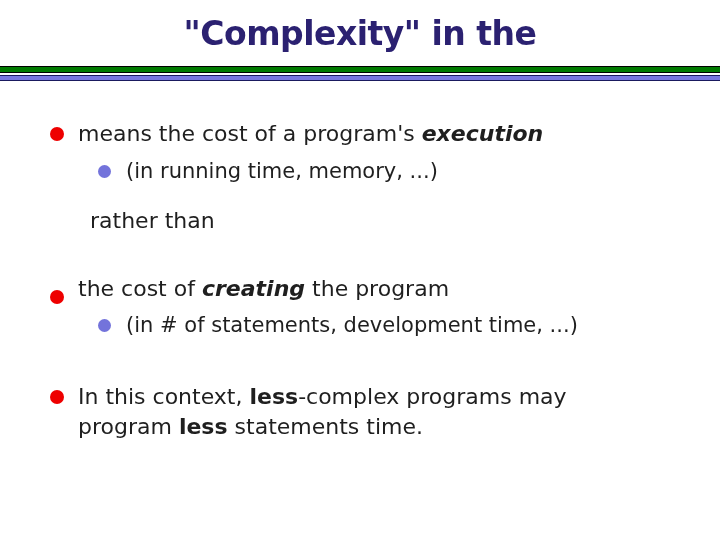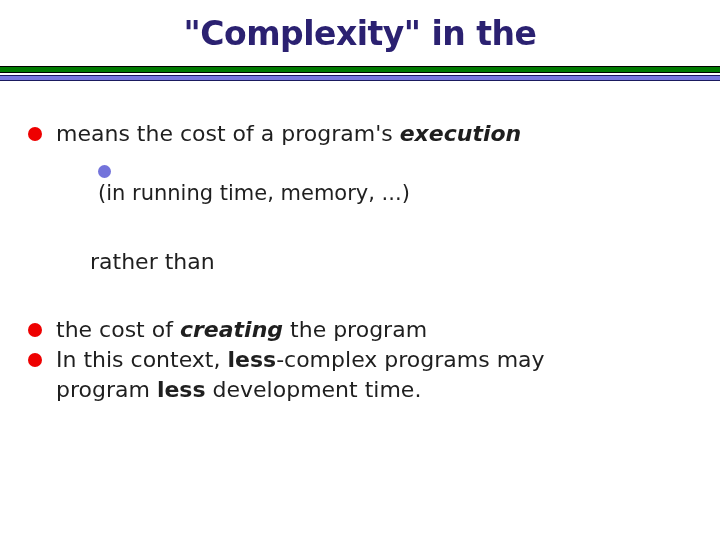--- a/index.html
+++ b/index.html
@@ -30,46 +30,46 @@
   .divider .bar-gap { height: 2px; background: #ffffff; }
   .divider .bar-blue {
     height: 4px;
     background: #7878E0;
     border-top: 1px solid #1A1A5E;
     border-bottom: 1px solid #1A1A5E;
   }
   .content { color: #1F1F1F; }
   .row { display: flex; align-items: flex-start; }
   .row .text { font-size: 22px; line-height: 30px; }
-  .row.l1 { padding-left: 28px; }
-  .row.l2 { padding-left: 98px; flex-direction: column; }
+  .row.l1 { padding-left: 50px; }
+  .row.l2 { padding-left: 98px; }
   .row.l2 .text { font-size: 21px; }
   .row.plain { padding-left: 90px; }
   .dot {
     flex: 0 0 auto;
     border-radius: 50%;
   }
   .dot.red {
     width: 14px; height: 14px;
     margin-top: 8px; margin-right: 14px;
     background: #EE0000;
   }
   .dot.blue {
     width: 13px; height: 13px;
     margin-top: 9px; margin-right: 15px;
     background: #7373DB;
   }
   .bi { font-weight: bold; font-style: italic; }
   .b  { font-weight: bold; }
   .mt-item1 { margin-top: 38px; }
   .mt-sub1  { margin-top: 7px; }
-  .mt-plain { margin-top: 39px; }
-  .mt-item2 { margin-top: 38px; }
+  .mt-plain { margin-top: 20px; }
+  .mt-item2 { margin-top: 38px; align-items: flex-end; }
   .mt-sub2  { margin-top: 6px; }
-  .mt-item3 { }
+  .mt-item3 { margin-top: 42px; }
 </style>
 </head>
 <body>
 
 <div class="slide">
 
   <div class="title">
     <div>"Complexity" in the</div>
   </div>
 
@@ -93,20 +93,24 @@
 
     <div class="row plain mt-plain">
       <span class="text">rather than</span>
     </div>
 
     <div class="row l1 mt-item2">
       <span class="dot red"></span>
       <span class="text"><span>the cost of </span><span class="bi">creating</span><span> the program</span></span>
     </div>
 
+    <div class="row l2 mt-sub2">
+      <span class="dot blue"></span>
+      <span class="text">(in # of statements, development time, ...)</span>
+    </div>
 
     <div class="row l1 mt-item3">
       <span class="dot red"></span>
-      <span class="text"><span>In this context, </span><span class="b">less</span><span>-complex programs may</span><br><span>program </span><span class="b">less</span><span> development time.</span></span>
+      <span class="text"><span>In this context, </span><span class="b">less</span><span>-complex programs may</span><br><span>program </span><span class="b">less</span><span> statements time.</span></span>
     </div>
 
   </div>
 </div>
 
 </body></html>

